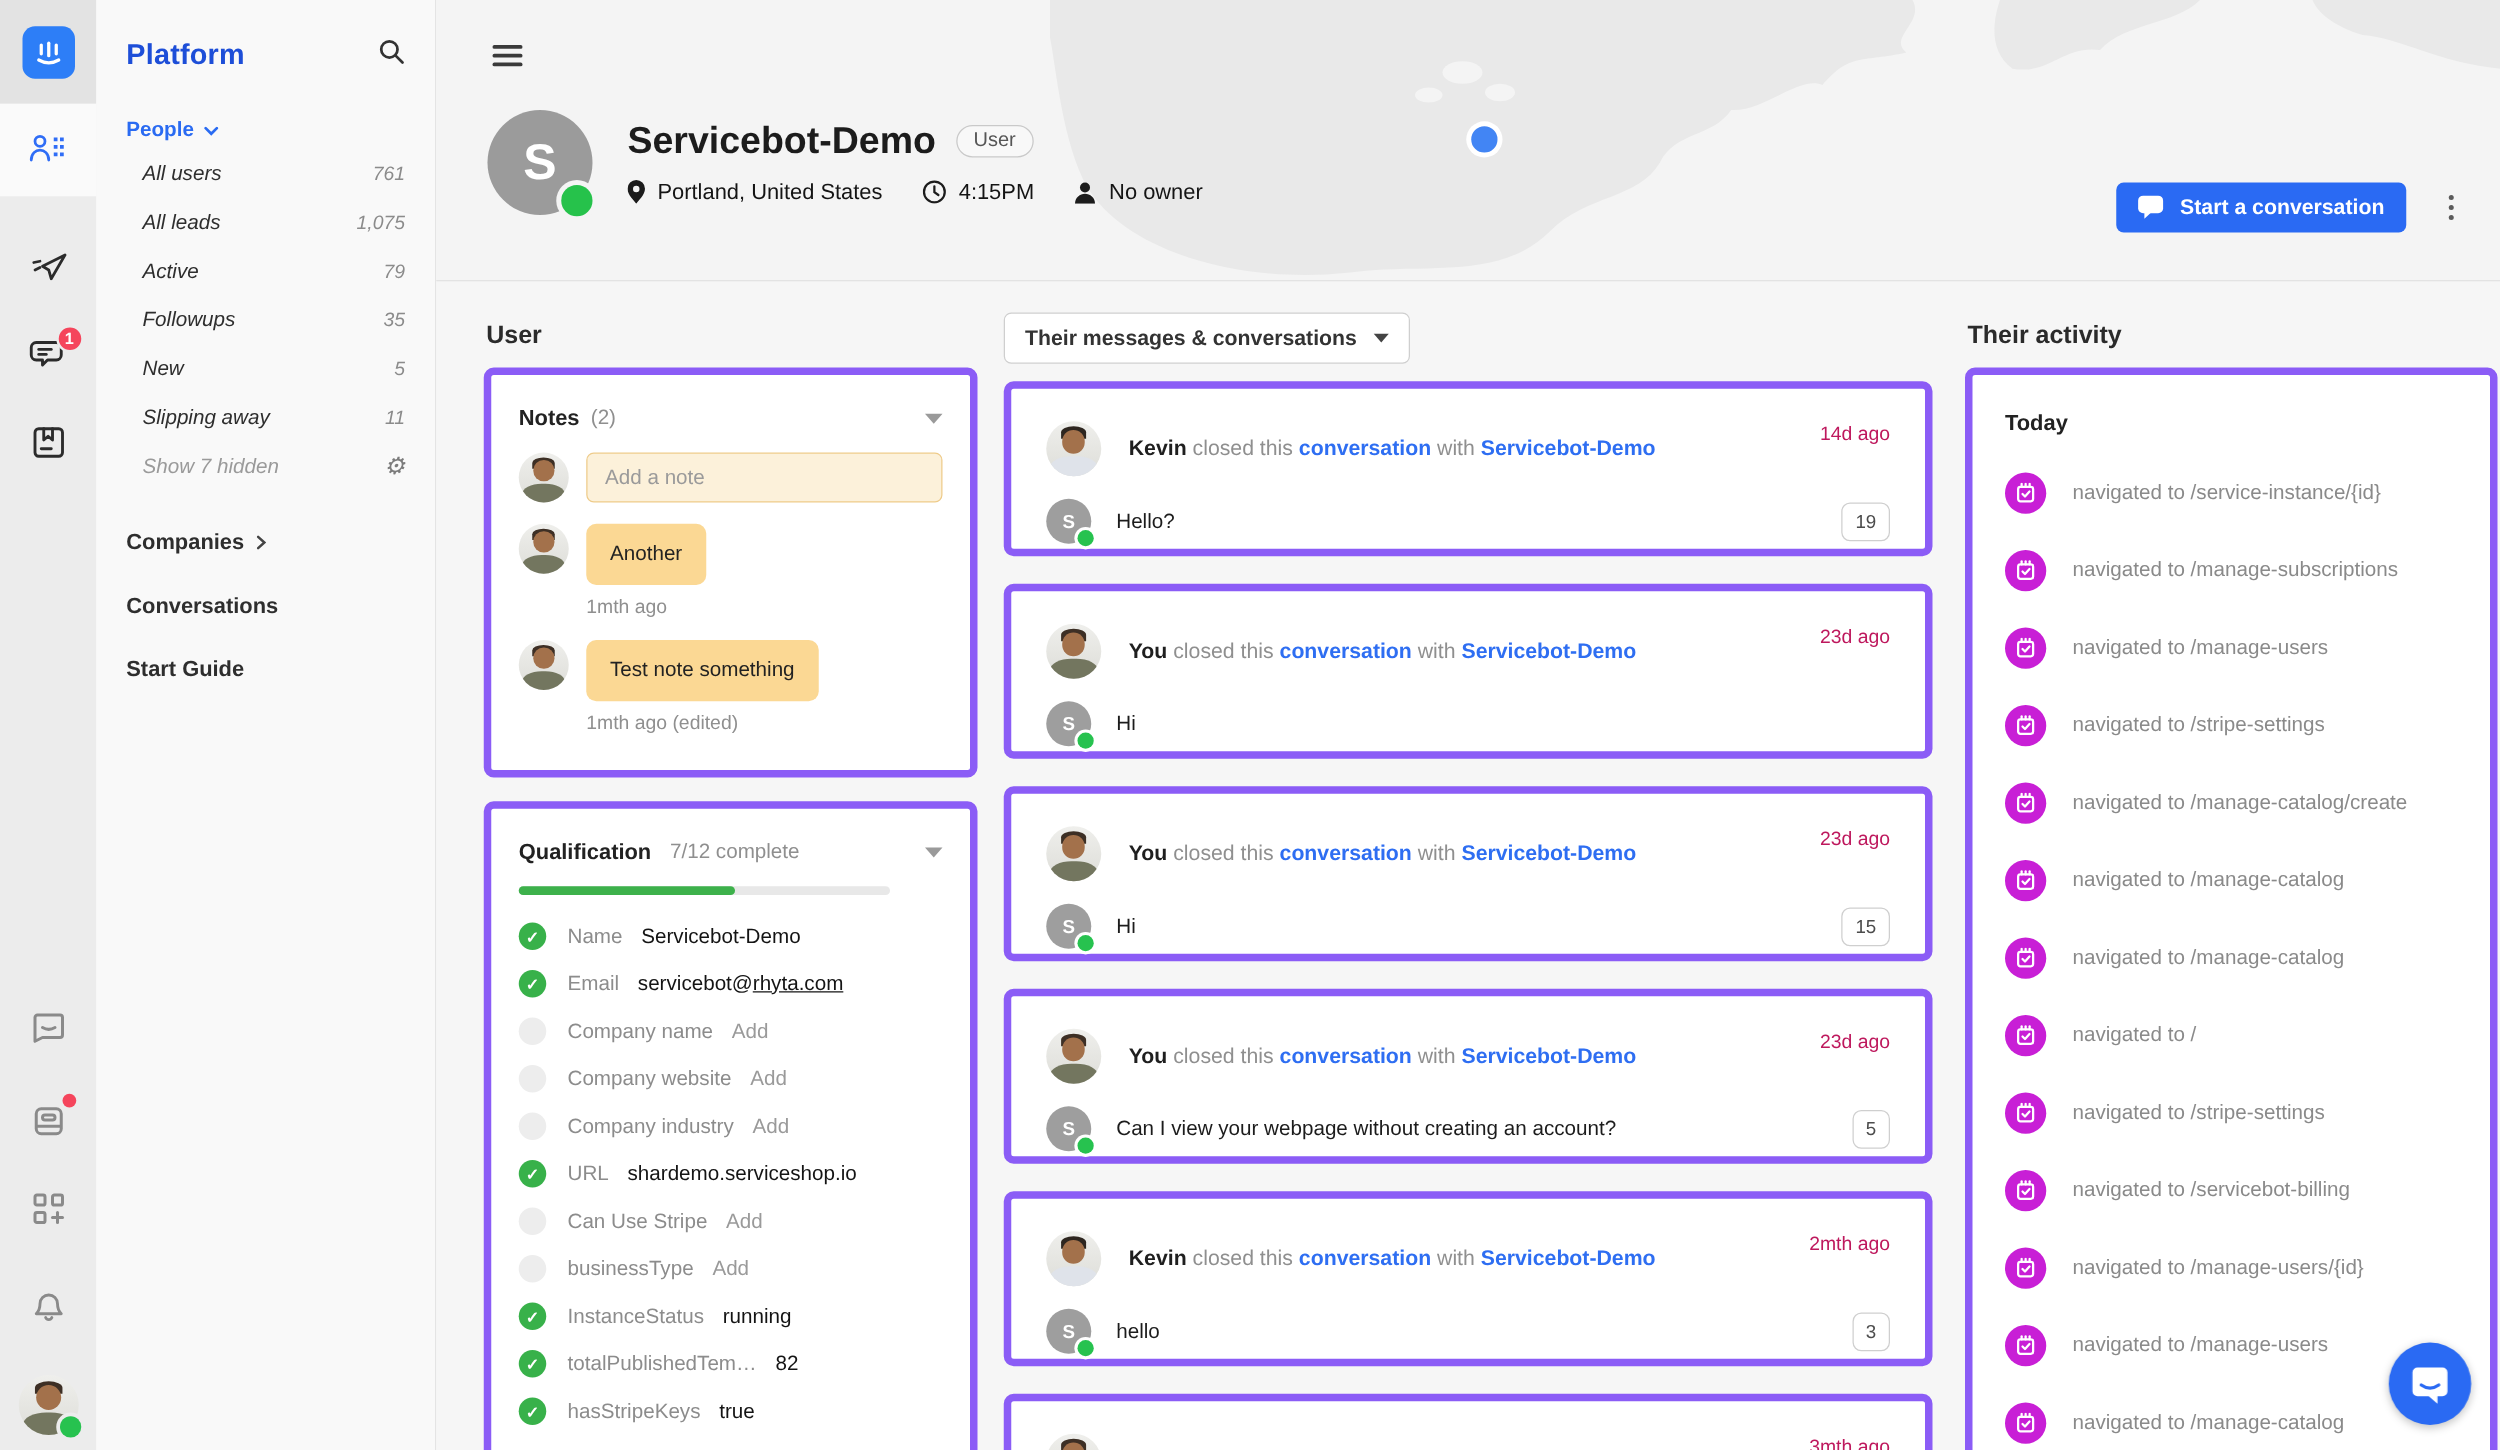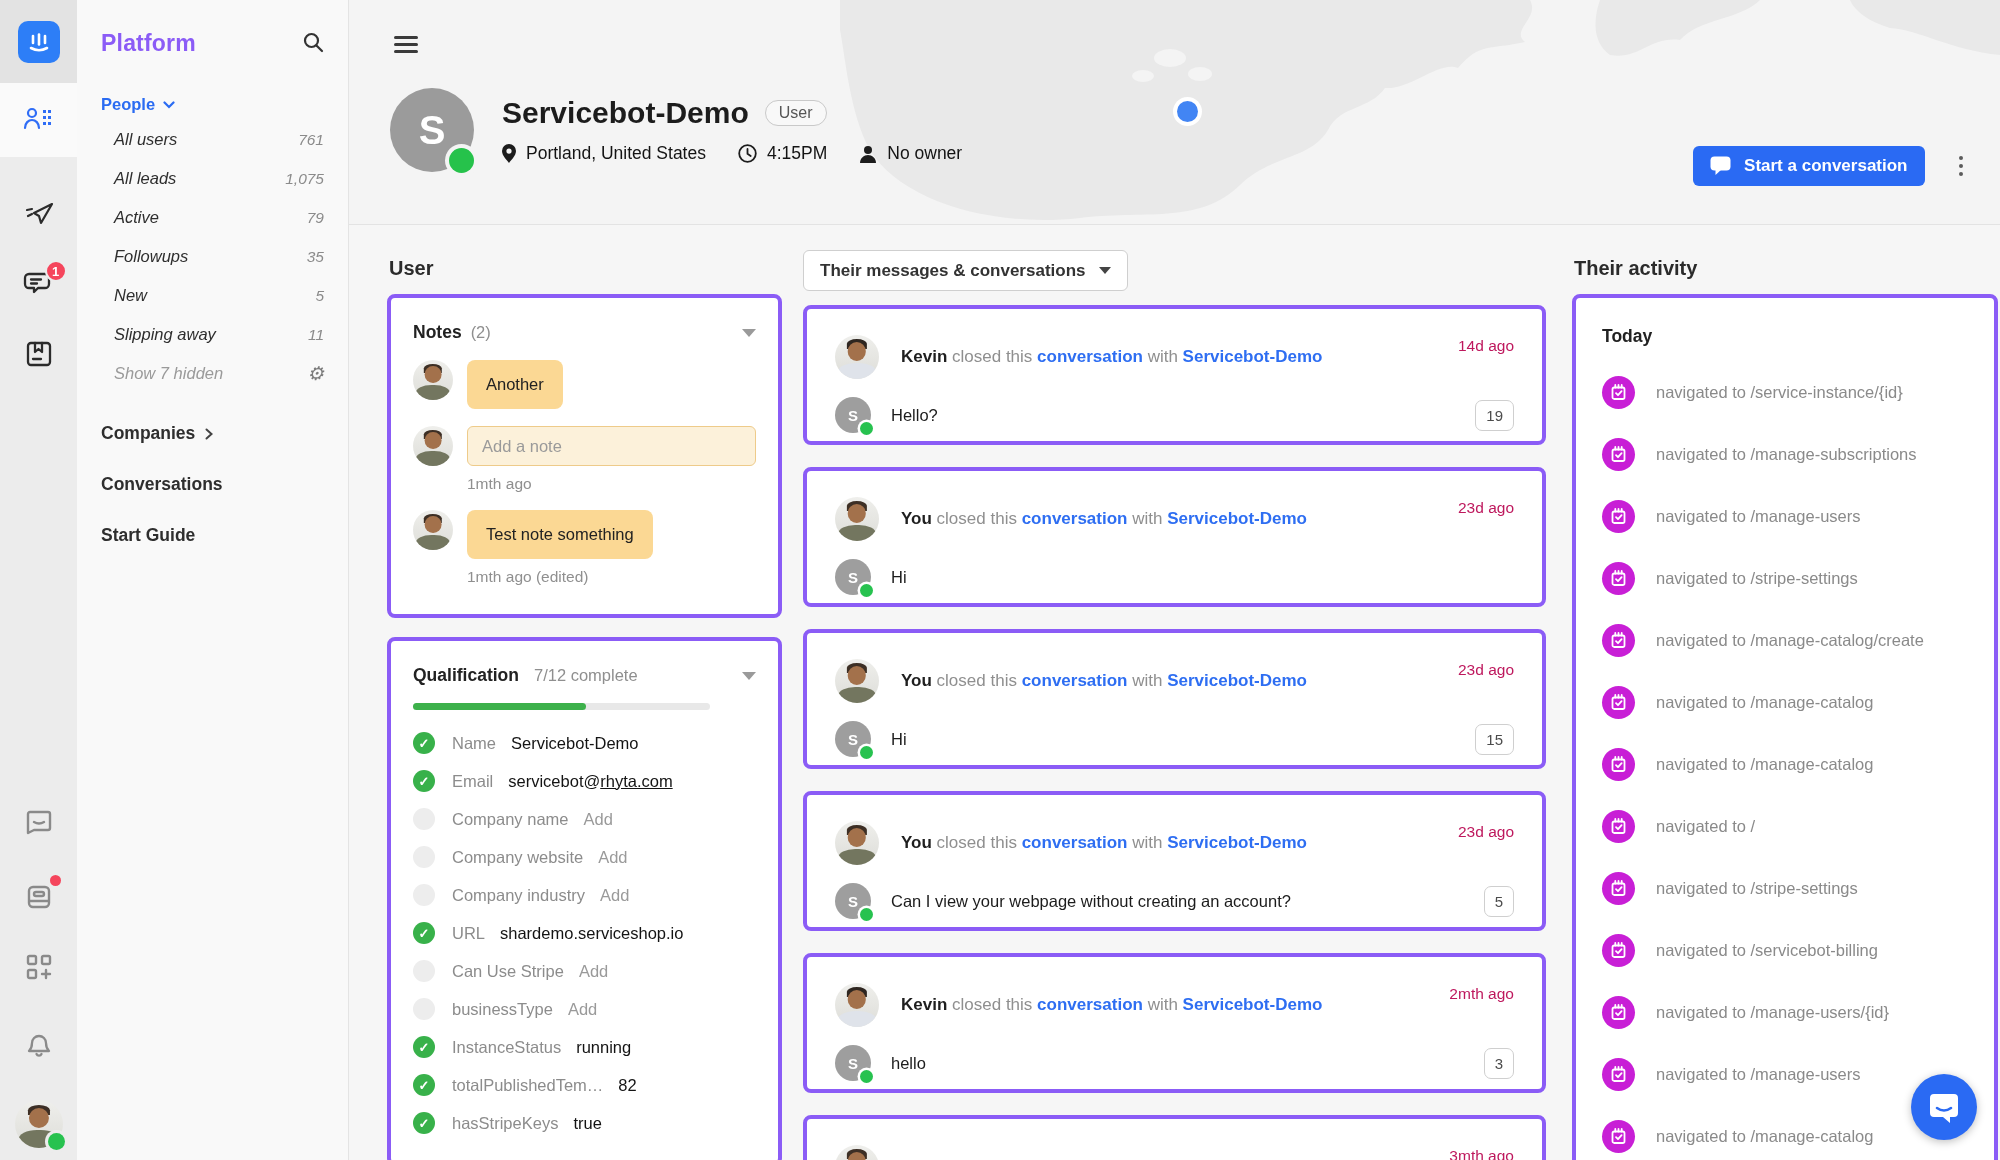--- a/index.html
+++ b/index.html
@@ -22,21 +22,21 @@
   .avatar-photo .head { position:absolute; left:50%; top:16%; transform:translateX(-50%); width:42%; height:42%; border-radius:50%; background:#a3714b; }
   .avatar-photo .hair { position:absolute; left:50%; top:10%; transform:translateX(-50%); width:46%; height:22%; border-radius:50% 50% 0 0; background:#3d2f25; }
   .avatar-photo .shirt { position:absolute; left:50%; bottom:-8%; transform:translateX(-50%); width:86%; height:45%; border-radius:45% 45% 0 0; background:#73765f; }
   .avatar-photo.kevin .shirt { background:#dfe3ea; }
   .avatar-photo.kevin .hair { background:#2e2620; }
   .status-dot { position:absolute; right:-2px; bottom:-2px; width:17px; height:17px; border-radius:50%; background:#27c24f; box-shadow:0 0 0 3px #ececec; }
 
   
   .sidebar { width:272px; background:#f9f9f9; border-right:1px solid #e4e4e4; flex-shrink:0; padding:30px 24px 0 24px; }
   .sidebar-head { display:flex; align-items:center; justify-content:space-between; }
-  .sidebar-title { font-size:23px; font-weight:bold; color:#8b5cf6; letter-spacing:0.2px; }
+  .sidebar-title { font-size:23px; font-weight:bold; color:#1d4ed8; letter-spacing:0.2px; }
   .people-row { margin-top:38px; display:flex; align-items:center; gap:8px; color:#2a6bf2; font-weight:bold; font-size:16.5px; cursor:pointer; }
   .side-list { margin-top:6px; }
   .side-item { display:flex; align-items:center; justify-content:space-between; padding:10px 0 10px 13px; font-size:16.5px; color:#2e2e2e; cursor:pointer;font-style:italic; }
   .side-count { color:#8b8b8b; font-size:15.5px; }
   .show-hidden { color:#9a9a9a; }
   .gear { color:#7c7c7c; font-size:19px; line-height:1; }
   .side-section { display:flex; align-items:center; gap:10px; font-size:17.5px; font-weight:bold; color:#2e2e2e; margin-top:30px; cursor:pointer; }
 
   
   .main { flex:1; display:flex; flex-direction:column; background:#f6f6f6; position:relative; min-width:0; }
@@ -56,21 +56,21 @@
   .user-badge { border:1.5px solid #c9c9c9; border-radius:15px; padding:3px 13px; color:#565656; font-size:16px; background:rgba(255,255,255,.4); }
   .meta-row { margin-top:13px; display:flex; align-items:center; gap:10px; font-size:17.5px; color:#141414; font-weight:500; }
   .meta-gap { width:12px; }
   .header-actions { position:absolute; right:33px; top:146px; display:flex; align-items:center; gap:30px; }
   .start-btn { background:#2a6af3; border:none; color:#fff; font-family:inherit; font-weight:bold; font-size:17px; height:40px; padding:0 17px; border-radius:6px; display:flex; align-items:center; gap:13px; cursor:pointer; }
   .kebab { display:flex; flex-direction:column; gap:3.5px; cursor:pointer; padding:4px; }
   .kebab i { width:4.5px; height:4.5px; border-radius:50%; background:#5b5b5b; }
 
   .content { flex:1; display:flex; overflow:hidden; }
   .col-heading { font-size:20px; font-weight:bold; color:#2b2b2b; margin:32px 0 14px 2px; }
-  .card { background:#fff; border:4px solid #8b5cf6; border-radius:8px; }
+  .card { background:#fff; border:6px solid #8b5cf6; border-radius:8px; }
 
   
   .col-user { width:395px; margin-left:38px; flex-shrink:0; }
   .notes-card { padding:24px 22px 28px; }
   .card-head { display:flex; align-items:center; }
   .card-title { font-size:17.5px; font-weight:bold; color:#222; }
   .muted { color:#8f8f8f; }
   .notes-count { margin-left:9px; font-size:16.5px; }
   .caret-down { margin-left:auto; width:0; height:0; border-left:7px solid transparent; border-right:7px solid transparent; border-top:8px solid #9a9a9a; cursor:pointer; }
   .note-row { display:flex; gap:14px; margin-top:17px; align-items:flex-start; }
@@ -373,31 +373,31 @@
             <span class="caret-down"></span>
           </div>
           <div class="note-row">
             <span class="avatar-photo note-avatar">
                 <span class="ph-clip">
                   <span class="hair"></span>
                   <span class="head"></span>
                   <span class="shirt"></span>
                 </span>
               </span>
-            <span class="note-bubble">Another</span>
+            <input class="note-input" placeholder="Add a note" style="">
           </div>
           <div class="note-row">
             <span class="avatar-photo note-avatar">
                 <span class="ph-clip">
                   <span class="hair"></span>
                   <span class="head"></span>
                   <span class="shirt"></span>
                 </span>
               </span>
-            <input class="note-input" placeholder="Add a note" style="">
+            <span class="note-bubble">Another</span>
           </div>
           <div class="note-time">1mth ago</div>
           <div class="note-row">
             <span class="avatar-photo note-avatar">
                 <span class="ph-clip">
                   <span class="hair"></span>
                   <span class="head"></span>
                   <span class="shirt"></span>
                 </span>
               </span>

